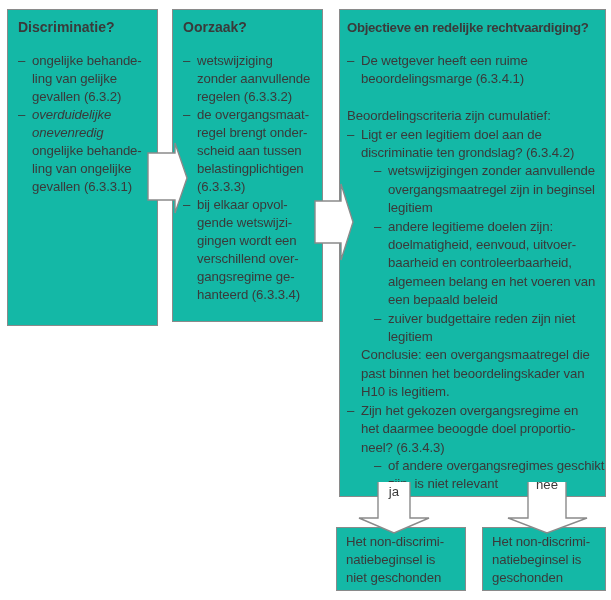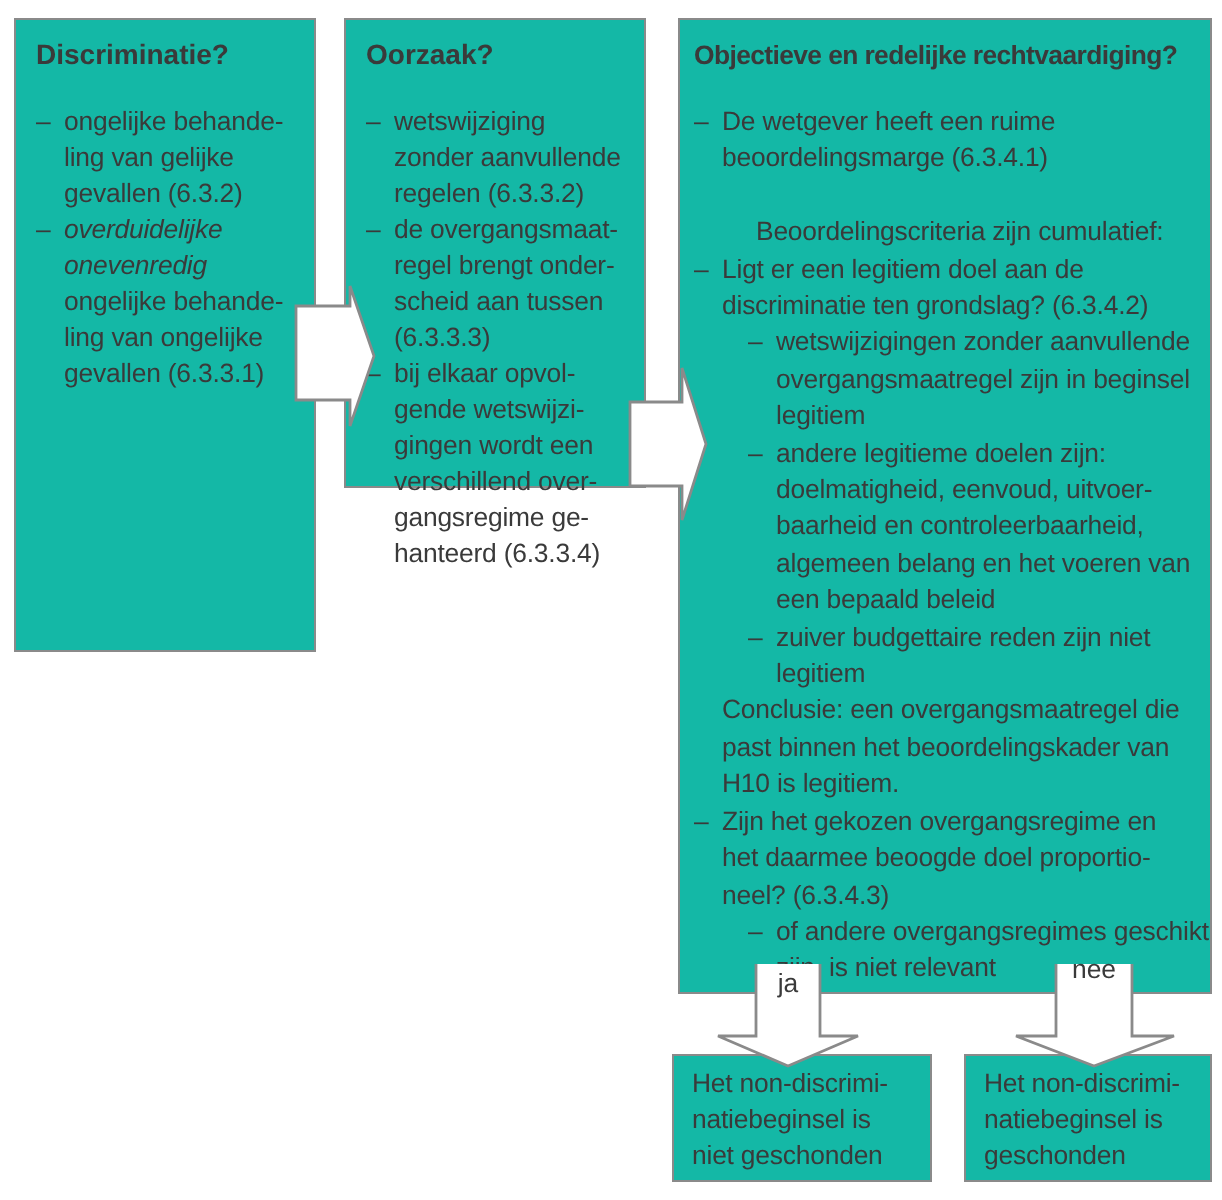--- a/index.html
+++ b/index.html
@@ -9,21 +9,21 @@
     font-family:"Liberation Sans", sans-serif;
     color:var(--txt,#3a3a3a);
     overflow:hidden;
   }
   .box {
     position:absolute; box-sizing:border-box;
     border:1.5px solid var(--brd,#8a8a8a);
     background:#14b8a6;
   }
   .b1 { left:7px;   top:9px;   width:151px; height:317px; }
-  .b2 { left:172px; top:9px;   width:151px; height:235px; }
+  .b2 { left:172px; top:9px;   width:151px; height:313px; }
   .b3 { left:339px; top:9px;   width:267px; height:488px; }
   .sb1 { left:336px; top:527px; width:130px; height:64px; }
   .sb2 { left:482px; top:527px; width:124px; height:64px; }
 
   .hd {
     font-weight:bold; font-size:14px; line-height:19px;
     margin:8px 0 15px 10px; white-space:nowrap;
   }
   .b3 .hd { font-size:13.2px; letter-spacing:-0.3px; margin-left:7px; }
 
@@ -32,21 +32,21 @@
   .b3 .ln { line-height:18.4px; }
   .ln.blank { height:18.4px; }
   .dash { position:absolute; }
   .em { font-style:italic; }
 
   
   .b1 .lv1, .b2 .lv1 { padding-left:24px; }
   .b1 .lv1 .dash, .b2 .lv1 .dash { left:10px; }
 
   
-  .b3 .lv0 { padding-left:7px;margin-left:31px; }
+  .b3 .lv0 { padding-left:7px; }
   .b3 .lv1 { padding-left:21px; }
   .b3 .lv1 .dash { left:7px; }
   .b3 .lv2 { padding-left:48px; }
   .b3 .lv2 .dash { left:34px; }
   .b3 .lvc { padding-left:21px; }
 
   
   .small .lv0 { padding-left:9px; }
   .small .lines { padding-top:5px; }
 
@@ -82,20 +82,21 @@
 
   <div class="box b2">
     <div class="hd">Oorzaak?</div>
     <div class="lines">
         <div class="ln lv1"><span class="dash">–</span><span class="txt">wetswijziging</span></div>
         <div class="ln lv1"><span class="txt">zonder aanvullende</span></div>
         <div class="ln lv1"><span class="txt">regelen (6.3.3.2)</span></div>
         <div class="ln lv1"><span class="dash">–</span><span class="txt">de overgangsmaat-</span></div>
         <div class="ln lv1"><span class="txt">regel brengt onder-</span></div>
         <div class="ln lv1"><span class="txt">scheid aan tussen</span></div>
+        <div class="ln lv1"><span class="txt">belastingplichtigen</span></div>
         <div class="ln lv1"><span class="txt">(6.3.3.3)</span></div>
         <div class="ln lv1"><span class="dash">–</span><span class="txt">bij elkaar opvol-</span></div>
         <div class="ln lv1"><span class="txt">gende wetswijzi-</span></div>
         <div class="ln lv1"><span class="txt">gingen wordt een</span></div>
         <div class="ln lv1"><span class="txt">verschillend over-</span></div>
         <div class="ln lv1"><span class="txt">gangsregime ge-</span></div>
         <div class="ln lv1"><span class="txt">hanteerd (6.3.3.4)</span></div>
       </div>
   </div>
 

